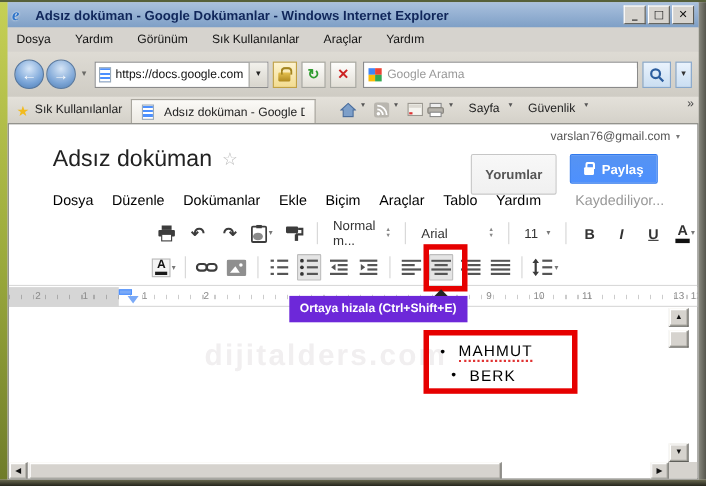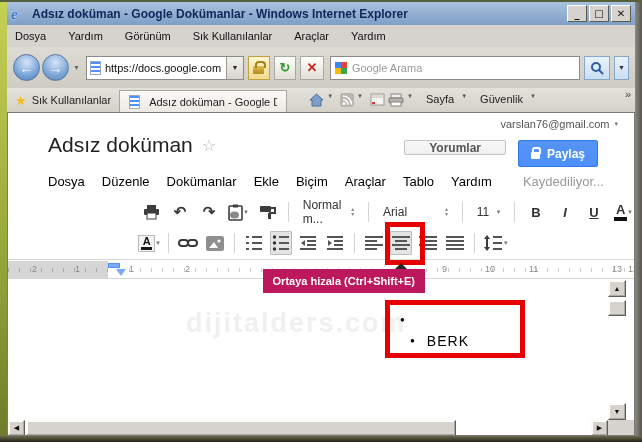--- a/index.html
+++ b/index.html
@@ -66,21 +66,21 @@
   .micon { display:inline-block; }
 
   
   .content { position:absolute; left:7px; top:112px; width:628px; height:324px; background:#fff; border:1px solid #7a7a74; overflow:hidden; }
 
   
   .account-row { position:absolute; top:5px; right:16px; font-size:11px; color:#555; display:flex; gap:5px; align-items:center; }
   .doc-title-row { position:absolute; top:20px; left:40px; display:flex; align-items:center; gap:9px; }
   .doc-title { font-size:21px; color:#222; }
   .doc-star { color:#b8b8b8; font-size:16px; }
-  .comments-btn { position:absolute; top:27px; right:128px; height:15px; padding:0 24px; background:linear-gradient(#f8f8f8,#f0f0f0);
+  .comments-btn { position:absolute; top:27px; right:128px; height:37px; padding:0 12px; background:linear-gradient(#f8f8f8,#f0f0f0);
     border:1px solid #c6c6c6; border-radius:2px; font-size:12px; font-weight:bold; color:#555; display:flex; align-items:center; }
   .share-btn { position:absolute; top:27px; right:36px; height:27px; padding:0 12px; background:linear-gradient(#5693f2,#4d90fe);
     border:1px solid #3079ed; border-radius:2px; font-size:12px; font-weight:bold; color:#fff; display:flex; align-items:center; }
   .share-lock { position:relative; width:9px; height:7px; background:#fff; border-radius:1px; margin:4px 7px 0 0; }
   .share-lock::before { content:''; position:absolute; top:-5px; left:1px; width:5px; height:5px; border:2px solid #fff; border-bottom:none; border-radius:3px 3px 0 0; }
   .docs-menu { position:absolute; top:61px; left:40px; display:flex; gap:17px; font-size:13px; color:#000; align-items:center; }
   .saving { color:#999; margin-left:14px; }
 
   
   .toolbar1 { position:absolute; top:84px; left:0; width:626px; height:30px; display:flex; align-items:center; padding-left:132px; gap:7px; }
@@ -100,21 +100,21 @@
   .fmt-U { text-decoration:underline; font-weight:bold; }
   .color-A { display:flex; flex-direction:column; align-items:center; line-height:12px; }
   .color-A .bar { width:13px; height:4px; background:#111; margin-top:1px; }
   .hl-A { width:17px; height:17px; background:#f3f3f3; border:1px solid #bbb; display:flex; flex-direction:column; align-items:center; justify-content:center; font-size:11px; font-weight:bold; color:#111; line-height:10px; }
   .hl-A .bar { width:11px; height:3px; background:#1a1a1a; margin-top:1px; }
   .active-btn { background:#e4e4e4; border:1px solid #bdbdbd; border-radius:1px; }
 
   
   .center-wrap { position:relative; }
   .red-box-toolbar { position:absolute; left:-6px; top:-10px; width:40px; height:43px; border:5px solid #e60000; z-index:6; pointer-events:none; }
-  .tooltip { position:absolute; top:37px; right:-14px; background:#be185d; color:#fff; font-size:11px; font-weight:bold;
+  .tooltip { position:absolute; top:37px; right:-14px; background:#6d28d9; color:#fff; font-size:11px; font-weight:bold;
     padding:6px 10px; white-space:nowrap; z-index:7; }
   .tooltip::before { content:''; position:absolute; top:-6px; right:18px; border-left:6px solid transparent; border-right:6px solid transparent; border-bottom:6px solid #262626; }
 
   
   .ruler { position:absolute; top:148px; left:0; width:626px; height:18px; background:#fff; border-bottom:1px solid #d8d8d8;
     background-image:repeating-linear-gradient(to right,#ccc 0 1px,transparent 1px 11px); background-position:0 7px; background-size:100% 4px; background-repeat:repeat-x; }
   .ruler-gray { position:absolute; left:0; top:0; width:100px; height:18px; background:#d6d6d6; background-image:repeating-linear-gradient(to right,#aaa 0 1px,transparent 1px 11px); background-position:0 7px; background-size:100% 4px; background-repeat:repeat-x; }
   .ruler-num { position:absolute; top:3px; font-size:9px; color:#8a8a8a; background:transparent; }
   .indent-rect { position:absolute; left:100px; top:2px; width:12px; height:5px; background:#7baaf7; border:1px solid #4d90fe; }
   .indent-tri { position:absolute; left:108px; top:8px; width:0; height:0; border-left:5px solid transparent; border-right:5px solid transparent; border-top:7px solid #7baaf7; }
@@ -455,20 +455,21 @@
       <span class="ruler-num" style="left:521px;">11</span>
       <span class="ruler-num" style="left:596px;margin-left:24px;">12</span>
       <span class="ruler-num" style="left:604px;">13</span>
     </div>
 
     <div class="docarea">
       <span class="watermark">dijitalders.com</span>
       <div class="red-box-doc">
         <div class="bullet-row">
           <span class="bullet-dot">●</span>
+          <span class="misspelled">MAHMUT</span>
         </div>
         <div class="bullet-row level2">
           <span class="bullet-dot">●</span>
           <span>BERK</span>
         </div>
       </div>
     </div>
 
     <div class="vsb">
       <div class="vsb-track checker"></div>

